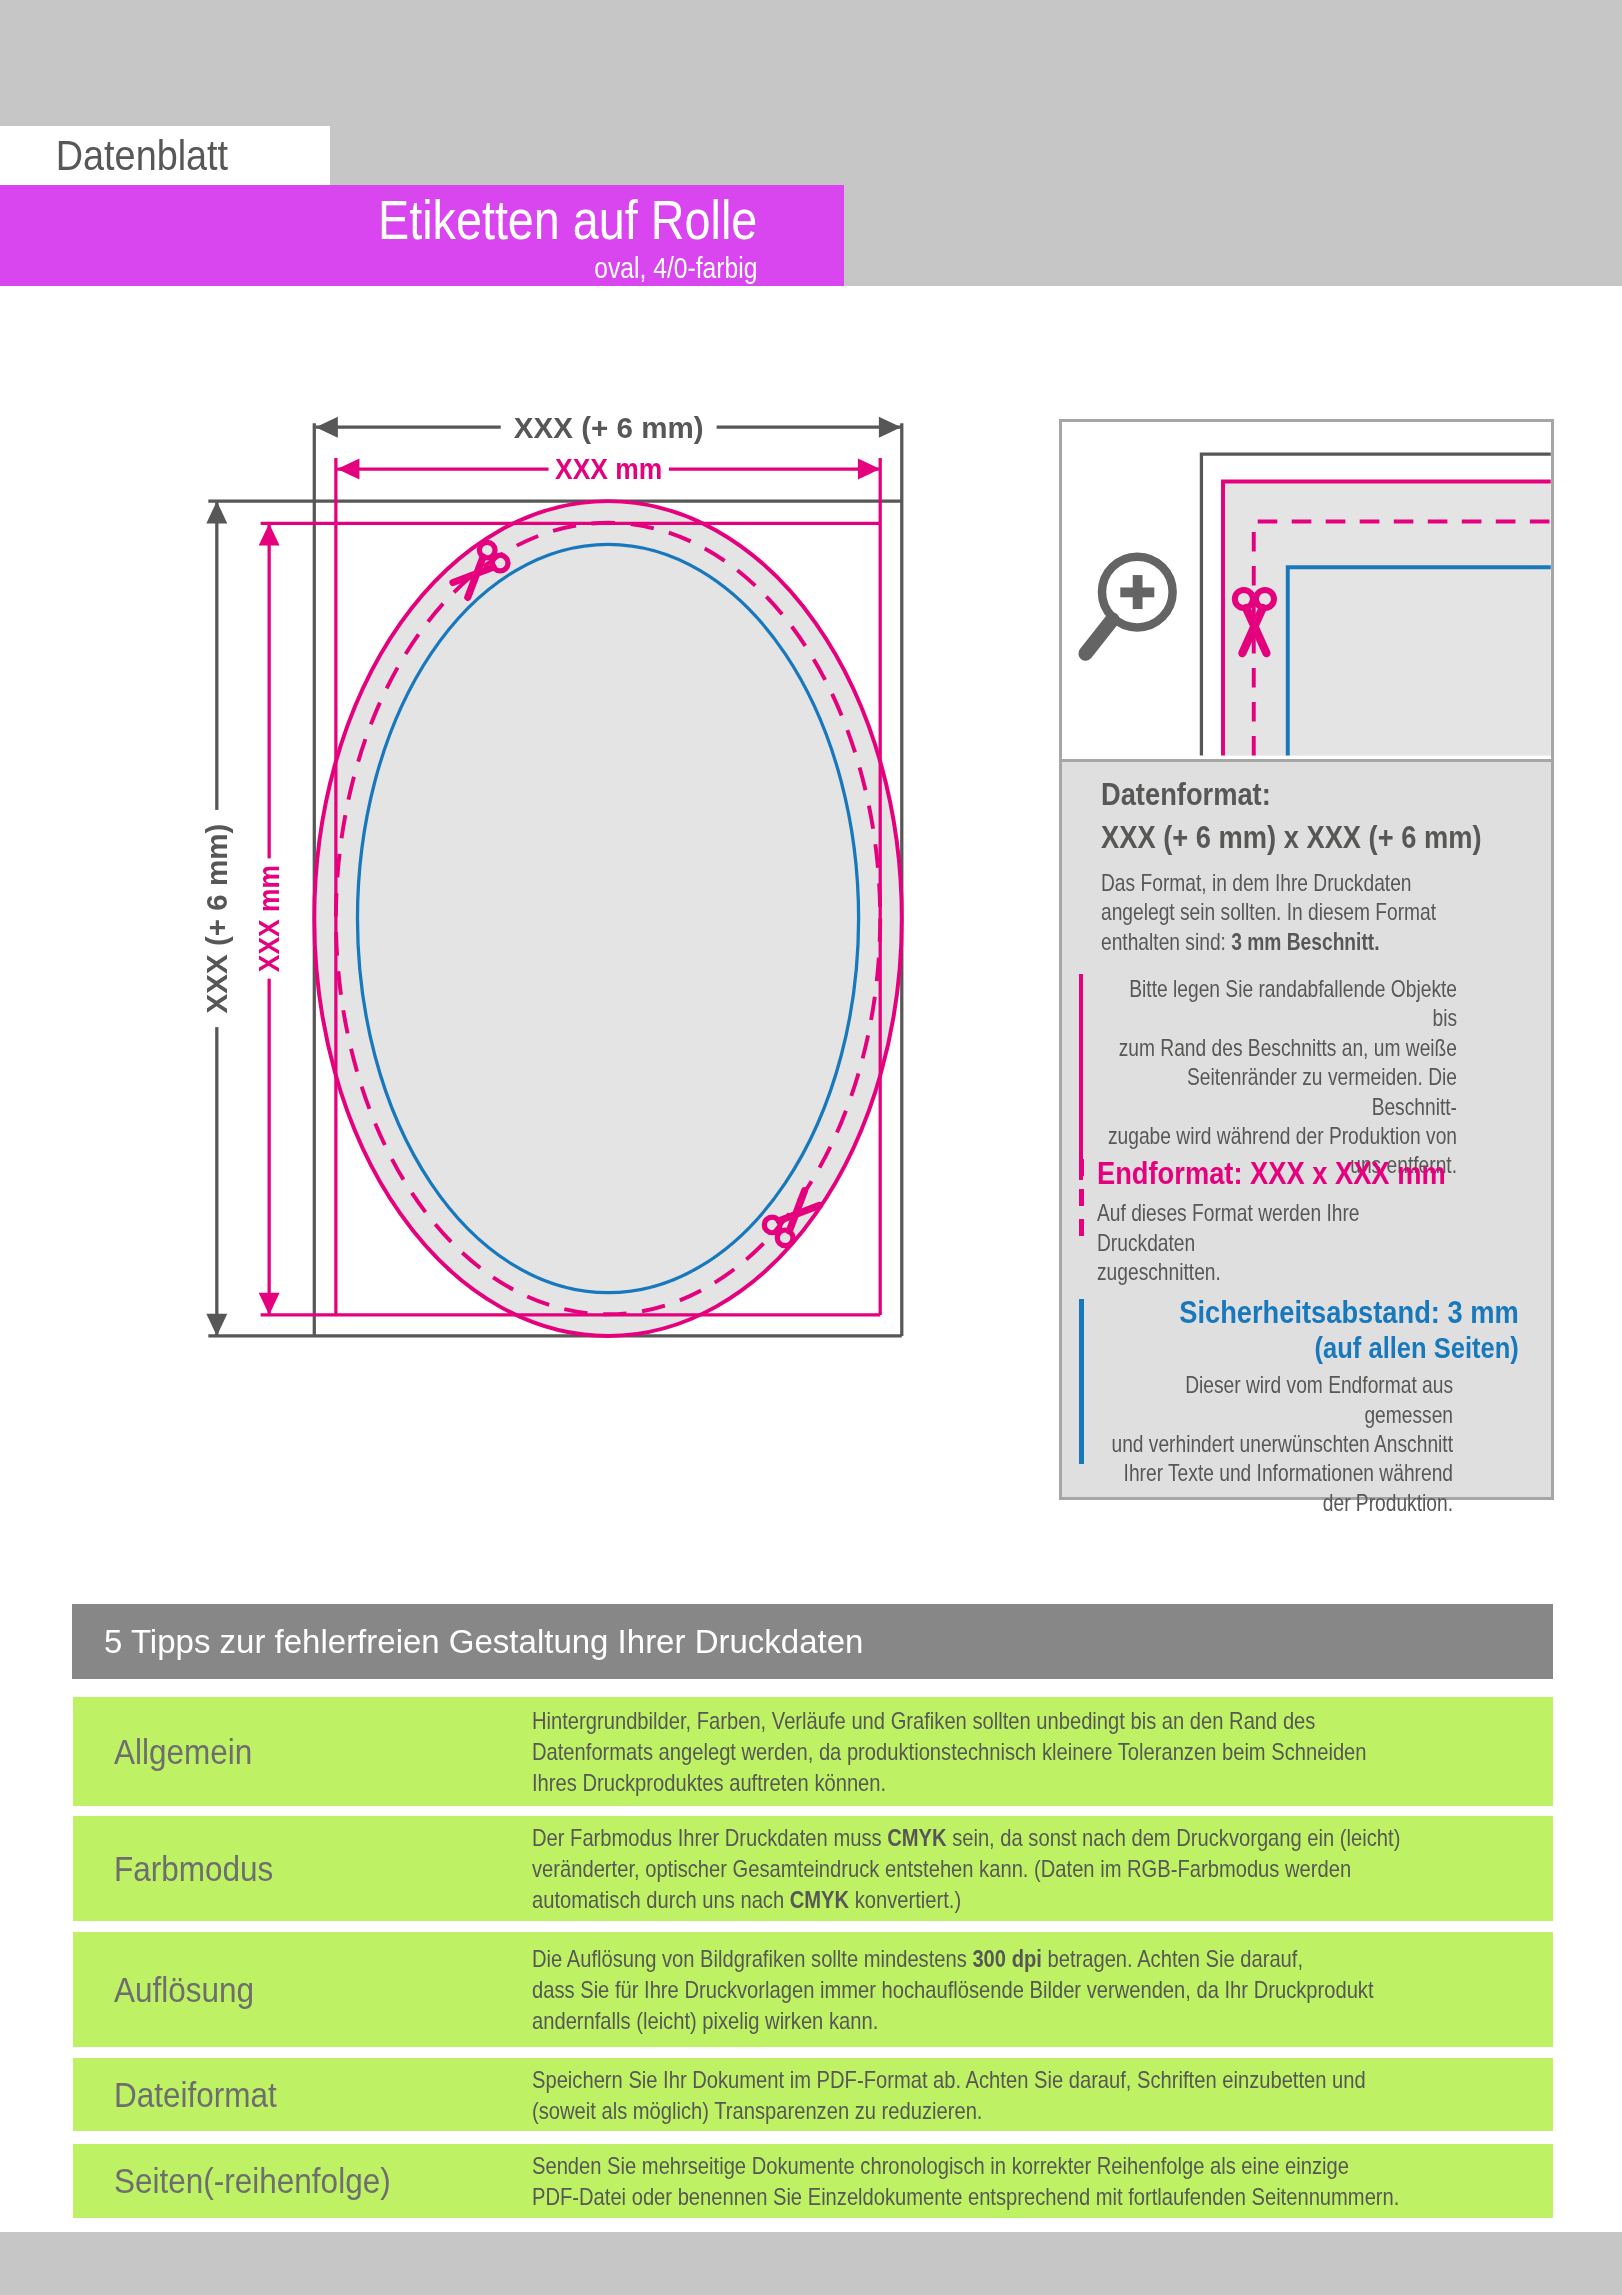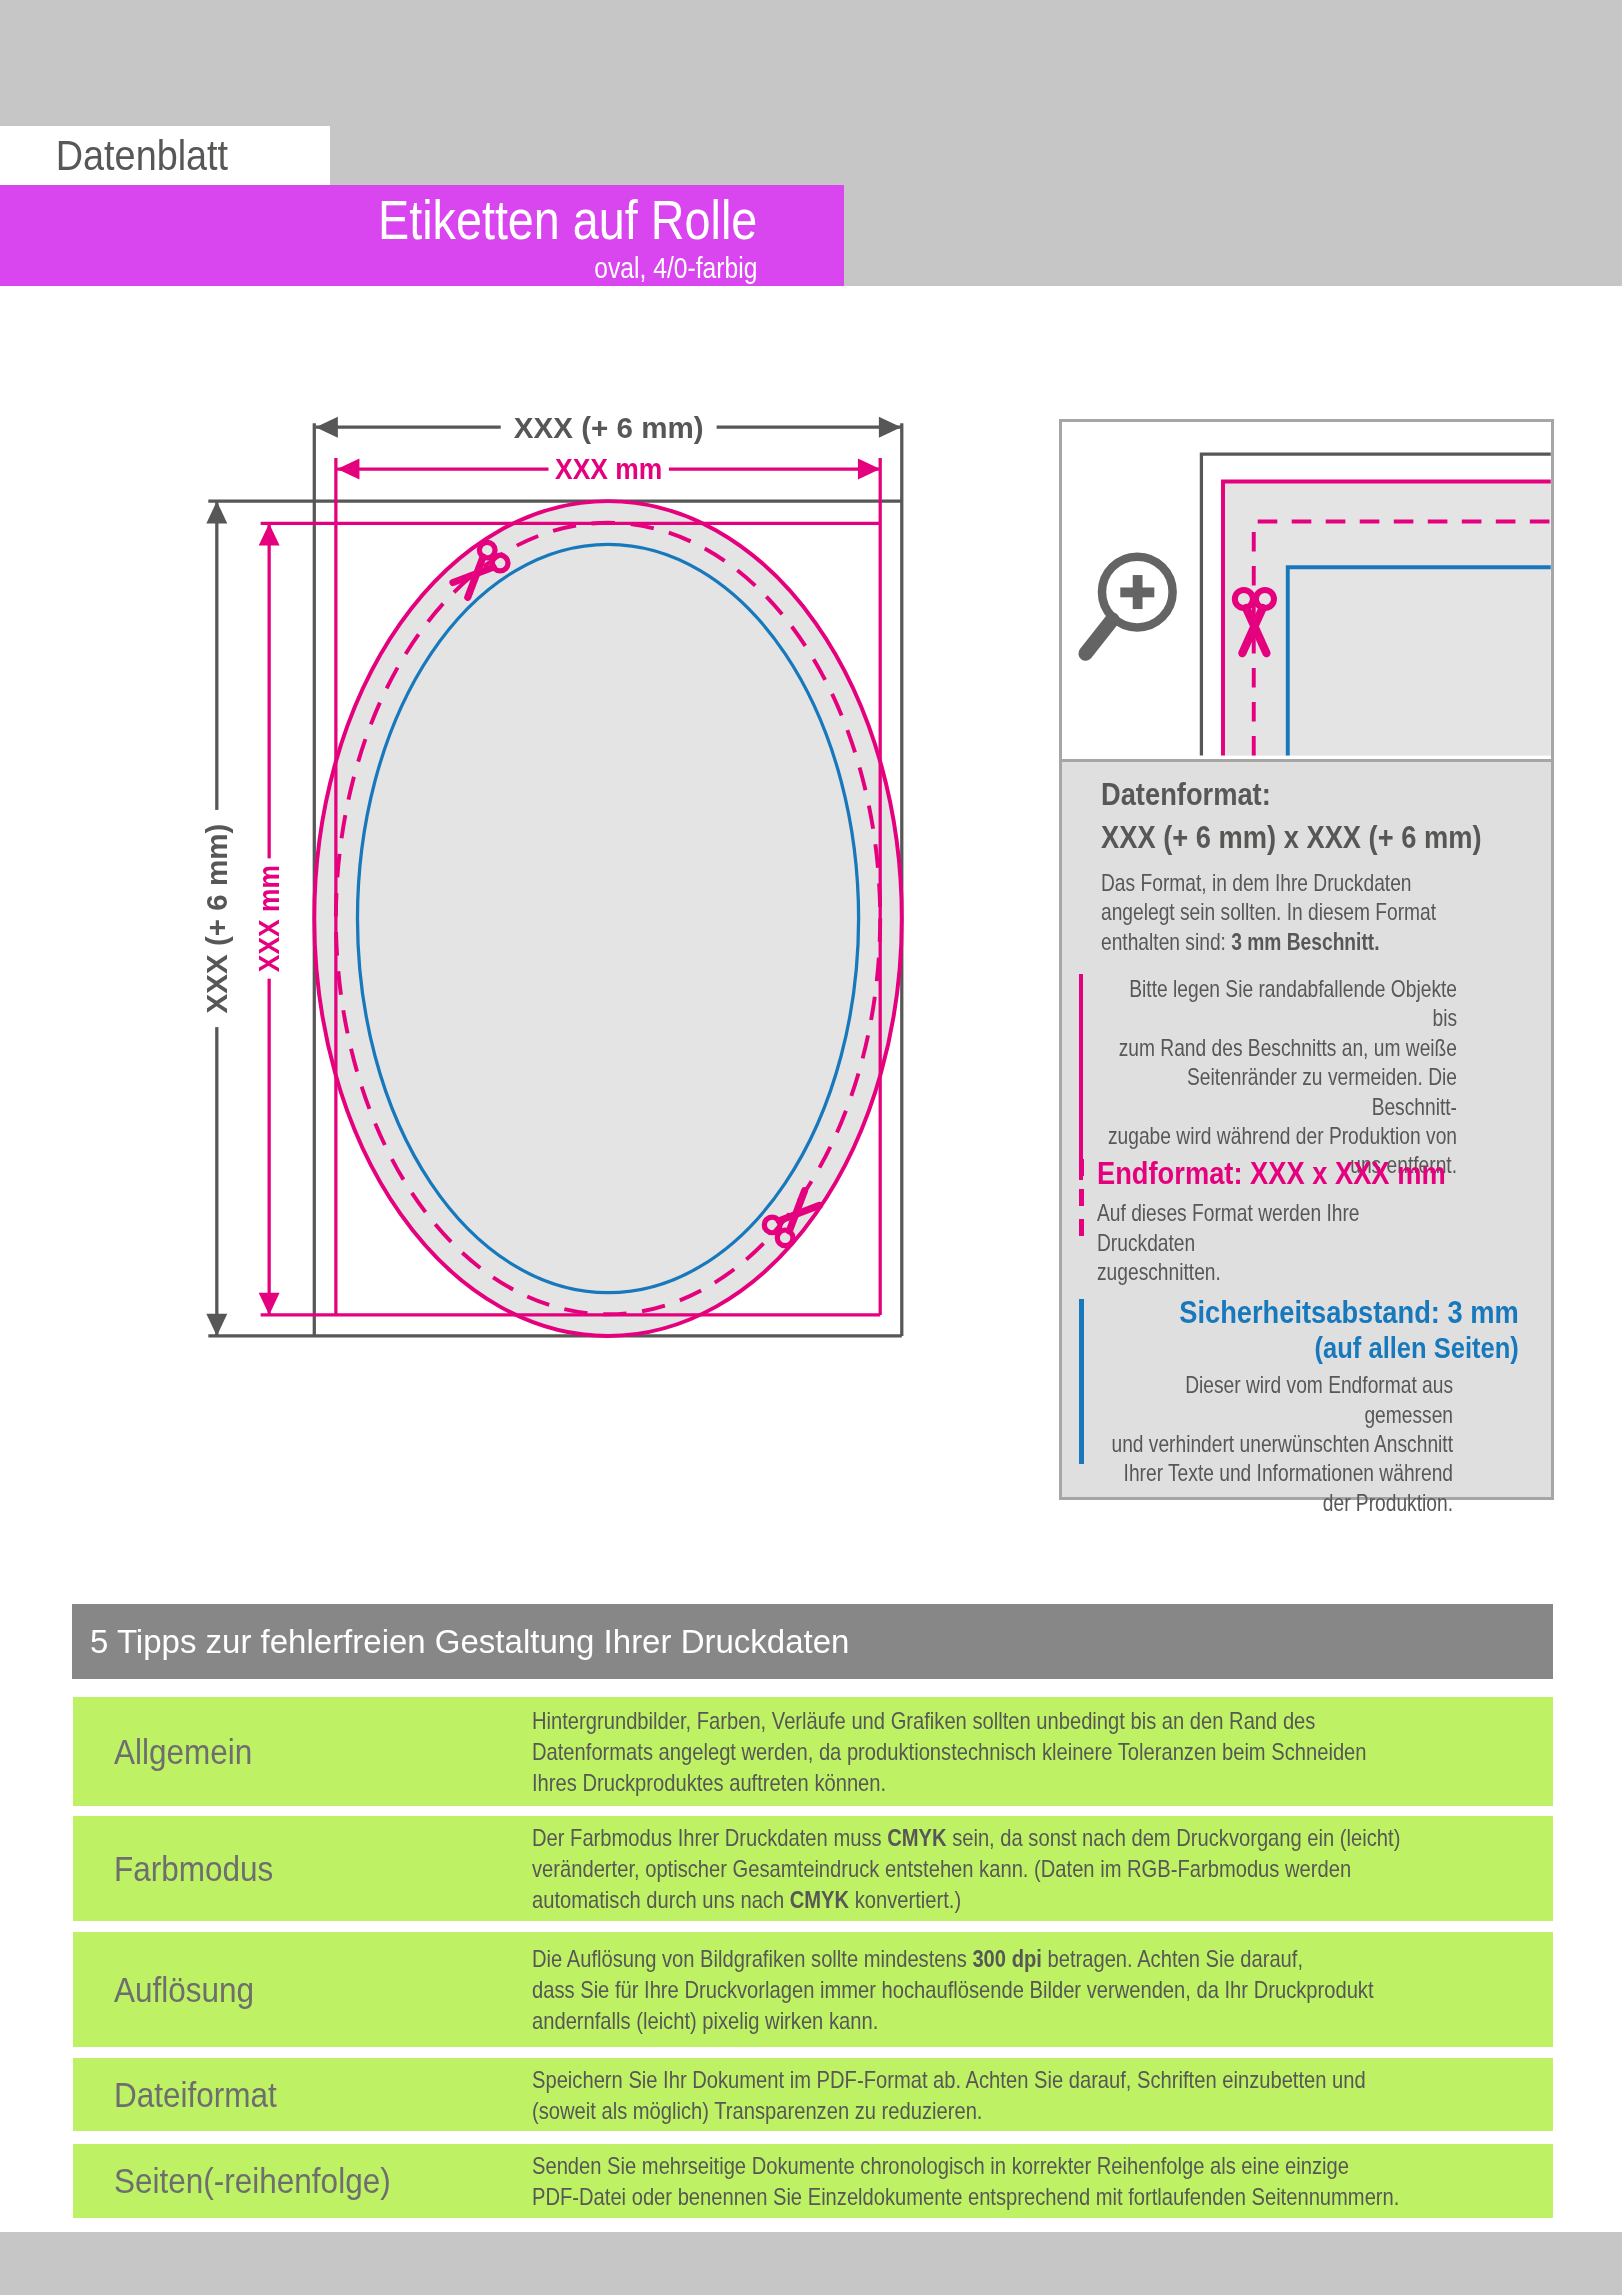--- a/index.html
+++ b/index.html
@@ -30,21 +30,21 @@
         background:repeating-linear-gradient(180deg,#e5007d 0 17px,transparent 17px 30px);}
   #sec-endformat .content{padding-left:17.7px;}
   #sec-sicherheit{left:1079px;top:1294px;width:497px;}
   #sec-sicherheit .bar{position:absolute;left:0;top:5.2px;width:4.6px;height:165px;background:#1878bc;}
   #sec-sicherheit .content{padding-left:17.7px;text-align:right;}
   .h-magenta{font-size:31px;font-weight:bold;line-height:39px;color:#e5007d;}
   .h-blue{font-size:31px;font-weight:bold;line-height:37px;color:#1878bc;}
   .h-blue2{font-size:29px;font-weight:bold;line-height:34px;color:#1878bc;}
   
   #tips-bar{left:72px;top:1604px;width:1481px;height:75px;background:#878787;}
-  #tips-bar span{display:block;padding-left:18px;line-height:75px;font-size:33px;color:#ffffff;white-space:nowrap;}
+  #tips-bar span{display:block;padding-left:32px;line-height:75px;font-size:33px;color:#ffffff;white-space:nowrap;}
   .tip-row{left:73px;width:1480px;background:#bef264;display:flex;align-items:center;box-sizing:border-box;}
   .tip-label{width:459px;padding-left:41px;box-sizing:border-box;font-size:35px;color:#6e6e6e;flex:none;}
   .tip-label span{display:inline-block;transform:scaleX(.9);transform-origin:0 50%;white-space:nowrap;}
   .tip-text{width:1165px;font-size:24px;line-height:31px;color:#575756;white-space:pre-line;
         transform:scaleX(.84);transform-origin:0 50%;flex:none;}
   #row-allgemein{top:1697px;height:109px;}
   #row-farbmodus{top:1816px;height:105px;}
   #row-aufloesung{top:1932px;height:115px;}
   #row-dateiformat{top:2058px;height:73px;}
   #row-seiten{top:2144px;height:74px;}

